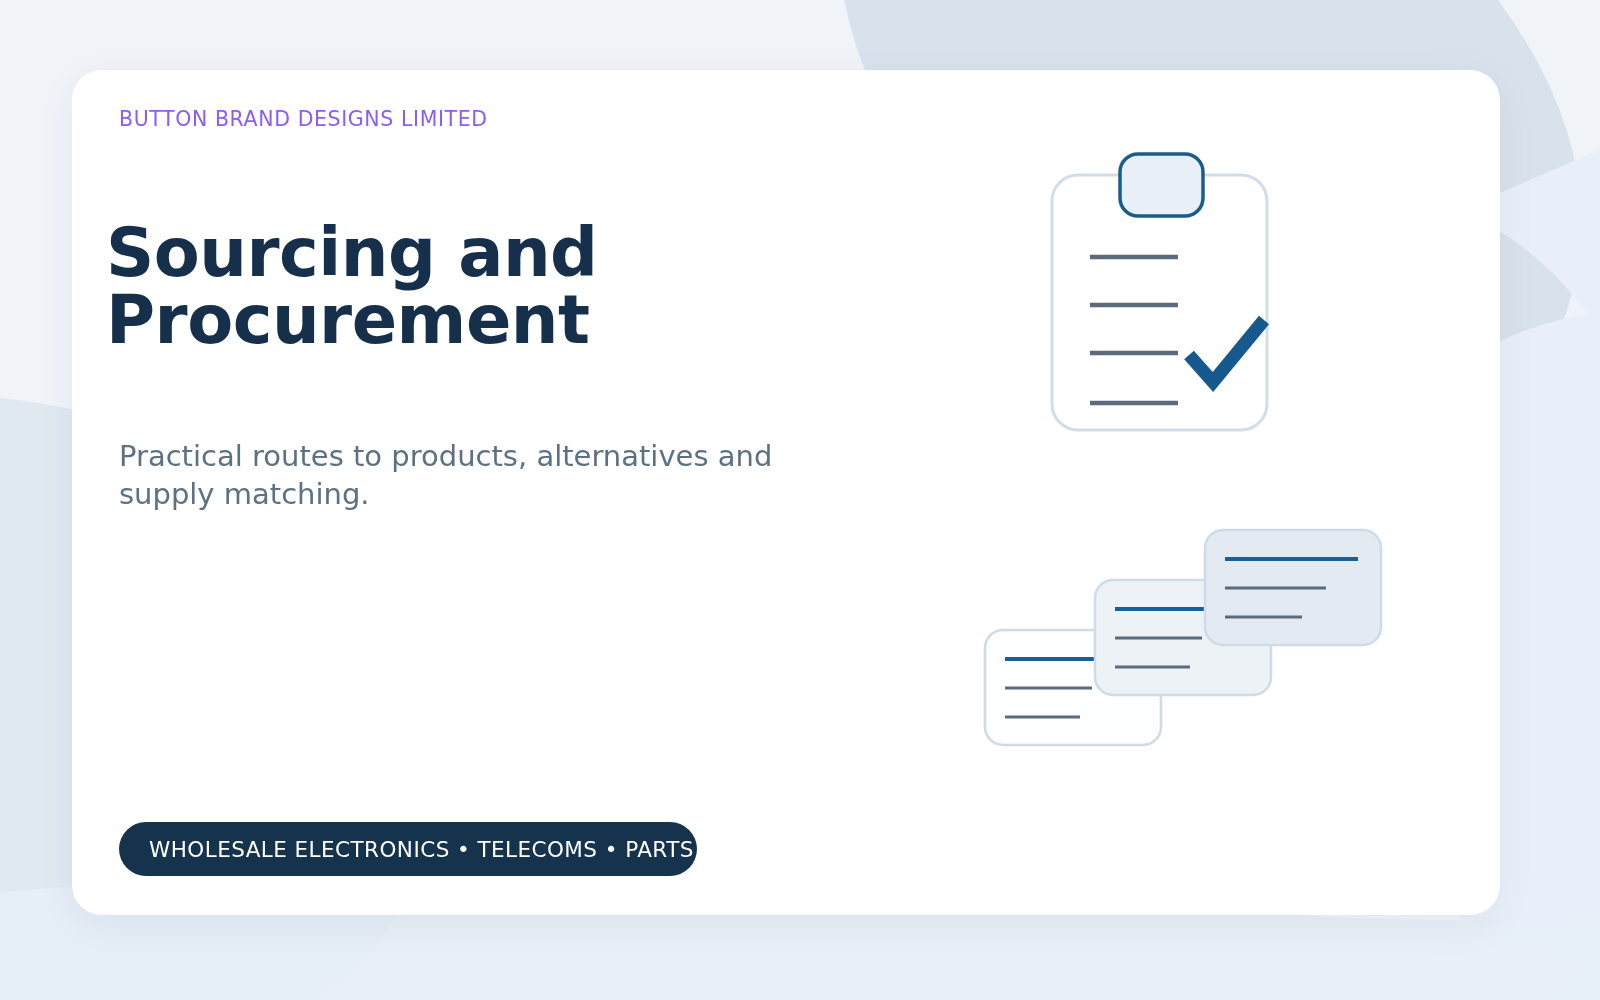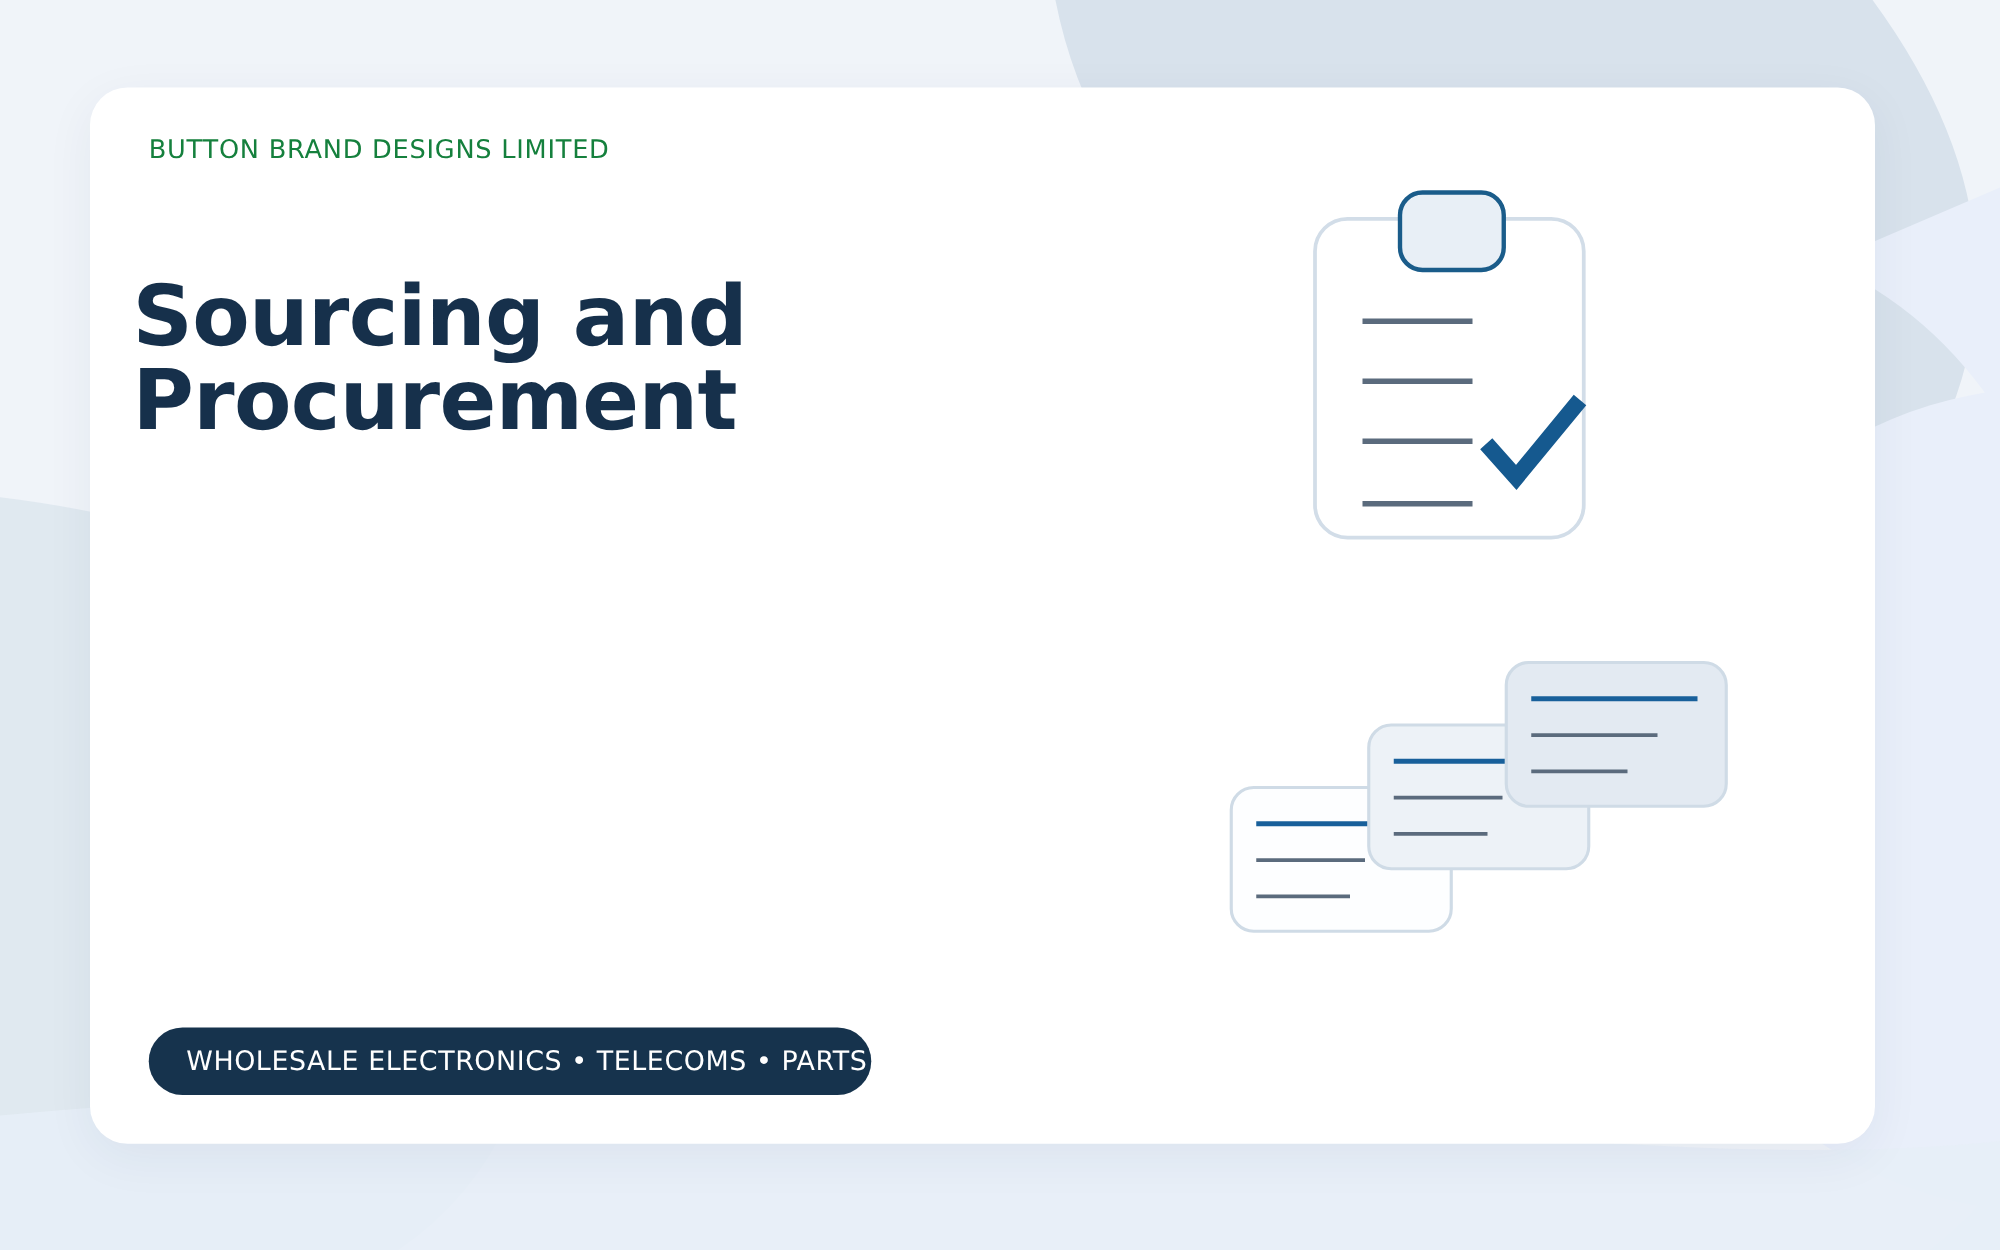--- a/index.html
+++ b/index.html
@@ -46,21 +46,21 @@
     overflow: hidden;
   }
 
   
   .eyebrow {
     position: absolute;
     left: 47px;
     top: 37px;
     font-size: 20.5px;
     letter-spacing: 0.6px;
-    color: #15803d;
+    color: #8b5cf6;
     font-weight: 400;
     white-space: nowrap;
   }
 
   .headline {
     position: absolute;
     left: 34px;
     top: 150px;
     width: 640px;
     margin: 0;
@@ -138,20 +138,21 @@
       <path d="M-80 900 Q500 840 1120 900 Q1500 940 1680 900 L1680 1060 L-80 1060 Z" fill="#e7eef7" opacity="0.9"></path>
     </g>
   </svg>
 
   <div class="card">
 
     <div class="eyebrow">BUTTON BRAND DESIGNS LIMITED</div>
 
     <h1 class="headline">Sourcing and Procurement</h1>
 
+    <p class="subhead">Practical routes to products, alternatives and supply matching.</p>
 
     <div class="illustration">
       <svg viewBox="0 0 648 845" width="648" height="845" aria-hidden="true">
 
         <g>
 
           <rect x="200" y="105" width="215" height="255" rx="26" ry="26" fill="#ffffff" stroke="#d2dde8" stroke-width="3"></rect>
 
           <rect x="268" y="84" width="83" height="62" rx="18" ry="18" fill="#e8eff6" stroke="#1a5c8a" stroke-width="3.5"></rect>
 

